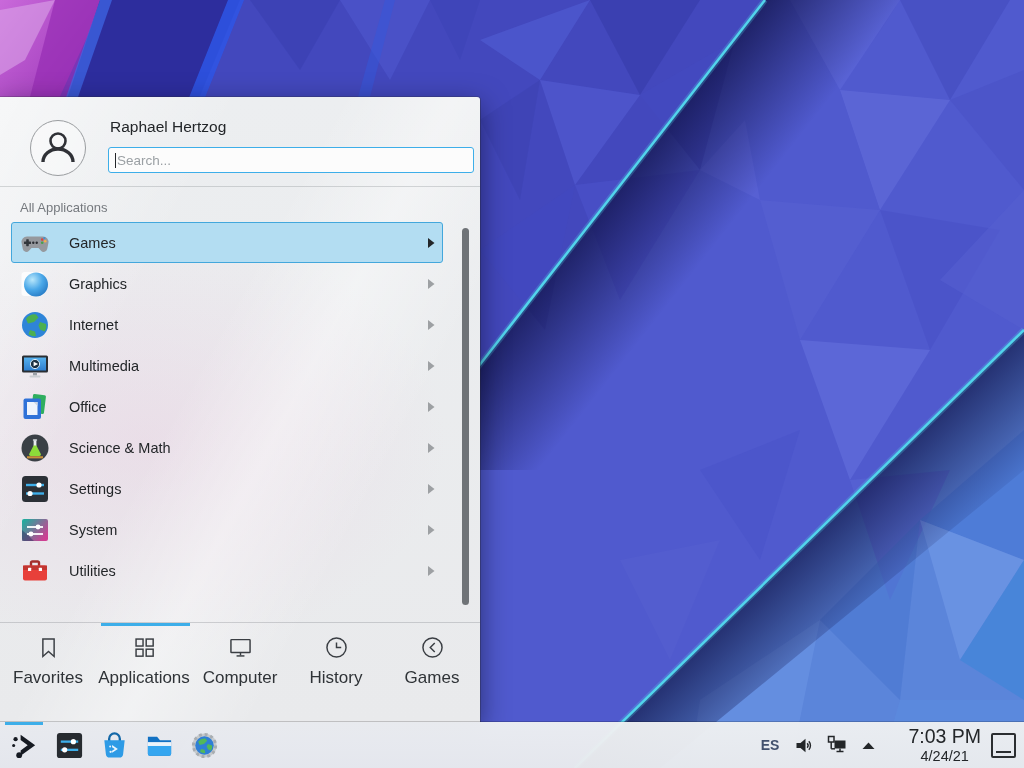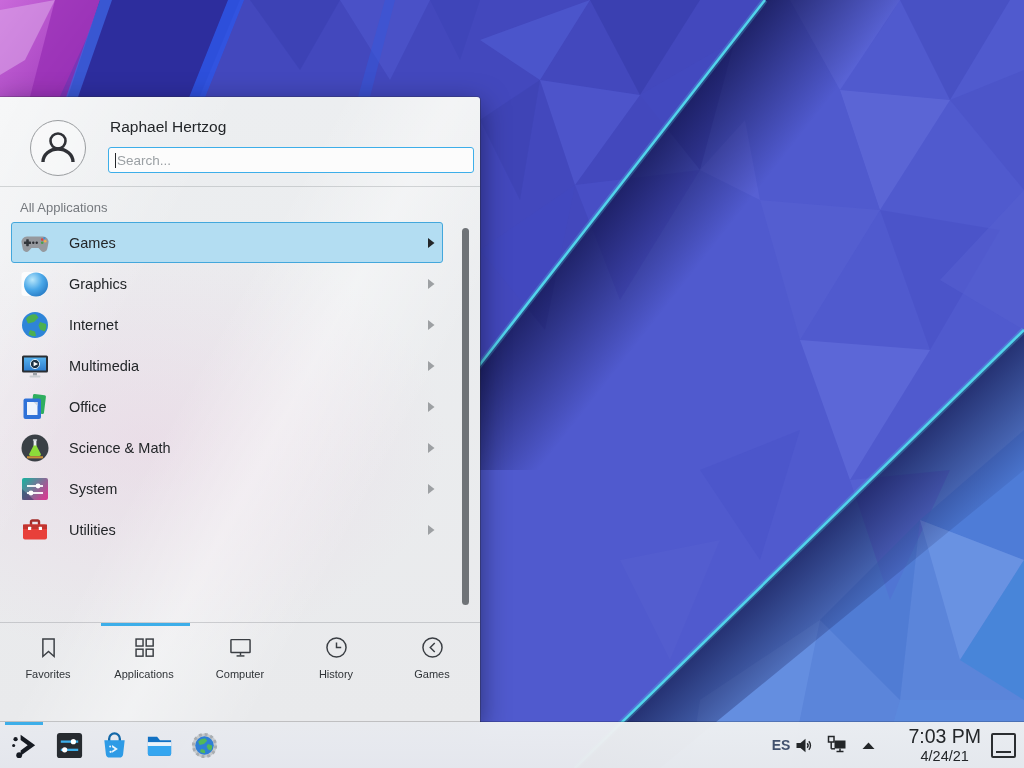--- a/index.html
+++ b/index.html
@@ -56,36 +56,36 @@
     position:absolute;left:462px;top:131px;width:7px;height:377px;
     border-radius:3.5px;background:#6f7377;
   }
 
   .kick-footer{position:absolute;left:0;top:525px;width:480px;height:100px;}
   .footer-sep{position:absolute;left:0;top:0;width:100%;height:1px;background:rgba(120,124,130,.30);}
   .tab-indicator{position:absolute;left:101px;top:1px;width:89px;height:3px;background:#3daee9;}
   .tabs{position:absolute;left:0;top:12px;width:480px;display:flex;}
   .tab{width:96px;display:flex;flex-direction:column;align-items:center;gap:7px;cursor:default;}
   .tab svg{width:27px;height:27px;stroke:#3a3e43;fill:none;stroke-width:1.3;}
-  .tab-label{font-size:11px;color:#2f3337;}
+  .tab-label{font-size:17px;color:#2f3337;}
 
   
   .taskbar{
     position:absolute;left:0;top:722px;width:1024px;height:46px;
     background:linear-gradient(rgba(238,240,242,.97),rgba(233,235,238,.97));
     box-shadow:0 -1px 0 rgba(0,0,0,.18);
   }
   .task-apps{position:absolute;left:8px;top:0;height:46px;display:flex;align-items:center;gap:13px;}
   .task-btn{position:relative;width:32px;height:46px;display:flex;align-items:center;justify-content:center;}
   .task-btn svg{width:31px;height:31px;}
   .task-btn.active::before{
     content:"";position:absolute;left:-3px;top:0;width:38px;height:3px;background:#3daee9;
   }
   .tray{position:absolute;right:6px;top:0;height:46px;display:flex;align-items:center;}
-  .kb-layout{font-size:14px;font-weight:bold;color:#42516d;margin-right:4px;}
+  .kb-layout{font-size:14px;font-weight:bold;color:#42516d;margin-right:15px;}
   .tray-icon{display:flex;margin-right:13px;}
   .clock{display:flex;flex-direction:column;align-items:center;line-height:1;margin:0 10px 0 19px;}
   .clock-time{font-size:19.5px;color:#232629;}
   .clock-date{font-size:14.5px;color:#232629;margin-top:2px;}
   .show-desktop{
     width:21px;height:21px;border:2px solid #2b2e31;border-radius:2px;position:relative;margin-right:2px;
   }
   .show-desktop::after{
     content:"";position:absolute;left:3px;right:3px;bottom:3px;height:2px;background:#2b2e31;
   }
@@ -302,20 +302,37 @@
           </svg>
         </span>
         <span class="mi-label">Science &amp; Math</span>
         <span class="mi-arrow">
             <svg viewBox="0 0 8 10">
               <path d="M1 0 L7.5 5 L1 10 Z"></path>
             </svg>
           </span>
       </div>
 
+      <div class="menu-item">
+        <span class="mi-icon">
+          <svg viewBox="0 0 32 32">
+            <rect x="3" y="3" width="26" height="26" rx="3.5" fill="#2b3036"></rect>
+            <line x1="7" y1="12" x2="25" y2="12" stroke="#3daee9" stroke-width="2.4"></line>
+            <circle cx="20" cy="12" r="2.6" fill="#ffffff"></circle>
+            <line x1="7" y1="20.5" x2="25" y2="20.5" stroke="#3daee9" stroke-width="2.4"></line>
+            <circle cx="11" cy="20.5" r="2.6" fill="#ffffff"></circle>
+          </svg>
+        </span>
+        <span class="mi-label">Settings</span>
+        <span class="mi-arrow">
+            <svg viewBox="0 0 8 10">
+              <path d="M1 0 L7.5 5 L1 10 Z"></path>
+            </svg>
+          </span>
+      </div>
 
       <div class="menu-item">
         <span class="mi-icon">
           <svg viewBox="0 0 32 32">
             <defs>
                 <linearGradient id="sysg" x1="0" y1="0" x2="1" y2=".7">
               <stop offset="0" stop-color="#13b49e"></stop>
                   <stop offset="1" stop-color="#cf3f92"></stop>
             </linearGradient>
               </defs>

